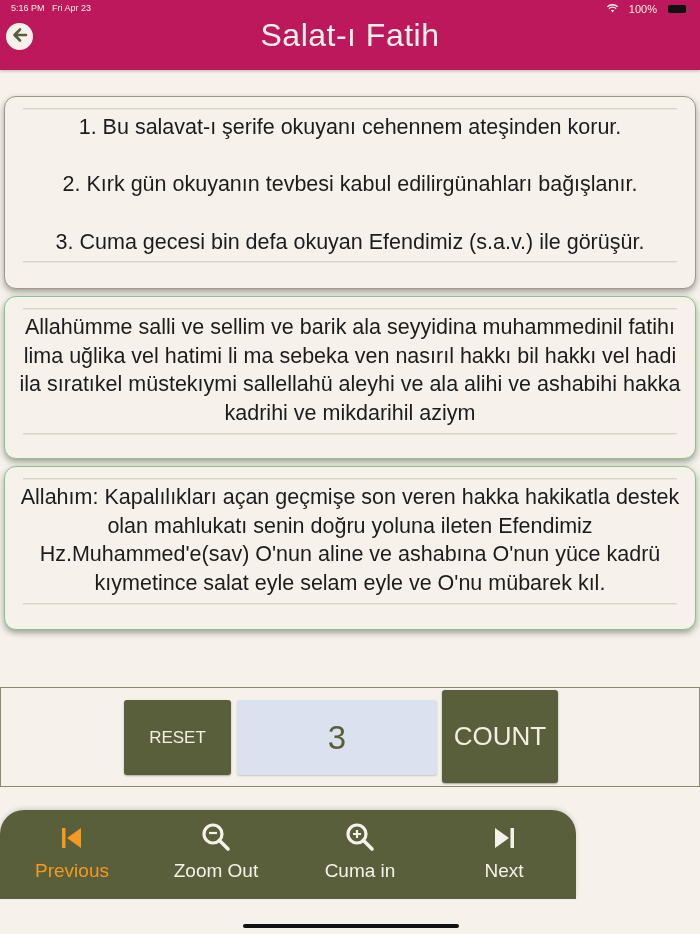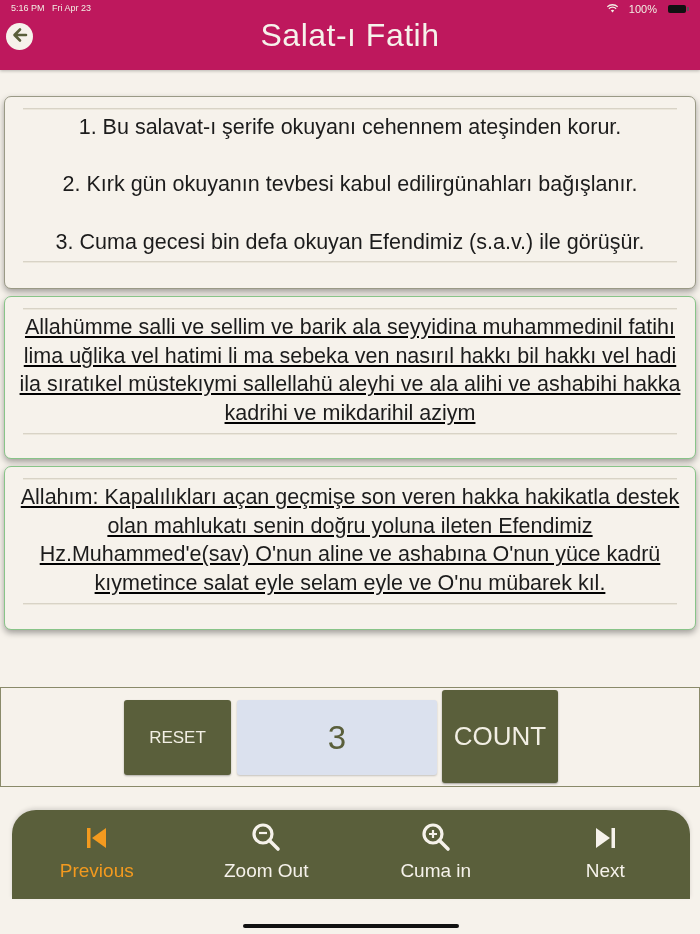--- a/index.html
+++ b/index.html
@@ -41,26 +41,26 @@
       position: absolute; left: 0; right: 0; top: 17px;
       text-align: center; font-size: 32px; color: #f6f2eb; letter-spacing: 0.5px;
     }
 
     
     .cards { position: absolute; left: 4px; top: 96px; width: 692px; }
     .card {
       position: relative;
       background: #f6f2eb;
       border: 1px solid #9a9a86;
-      border-radius: 7px;
+      border-radius: 12px;
       box-shadow: 0 3px 6px rgba(0,0,0,0.35);
       padding: 11px 8px 7px 8px;
       margin-bottom: 7px;
     }
-    .card.green { border: 1.5px solid #88c488; text-decoration: underline; }
+    .card.green { border: 1.5px solid #88c488; }
     .card .rule {
       height: 2px; background: #d8d3c6; border-bottom: 1px solid #ebe6da;
       margin: 0 10px;
     }
     .card .text {
       font-size: 21.5px; line-height: 28.7px; color: #1c1c1c;
       text-align: center; padding: 3px 0 5px 0;
     }
     .card .text p + p { margin-top: 28.7px; }
     .card1 { height: 193px; }
@@ -86,21 +86,21 @@
     }
     .count-button {
       position: absolute; left: 441px; top: 2px; width: 116px; height: 93px;
       background: #5a5f3b; border-radius: 3px; color: #f2efe4;
       font-size: 26px; display: flex; align-items: center; justify-content: center;
       box-shadow: 0 1px 2px rgba(0,0,0,0.35); cursor: pointer;
     }
 
     
     .tabbar {
-      position: absolute; left: 12px; top: 810px; width: 678px; height: 89px;
+      position: absolute; left: 0; top: 810px; width: 576px; height: 89px;
       background: #5a5f3b; border-radius: 24px 24px 0 0;
       box-shadow: 0 -2px 4px rgba(0,0,0,0.12);
       display: flex;
     }
     .tab {
       flex: 1; display: flex; flex-direction: column; align-items: center;
       padding-top: 12px; cursor: pointer; color: #f6f2eb;
     }
     .tab .icon { width: 34px; height: 32px; display: flex; align-items: center; justify-content: center; }
     .tab .label { font-size: 19px; margin-top: 6px; }

